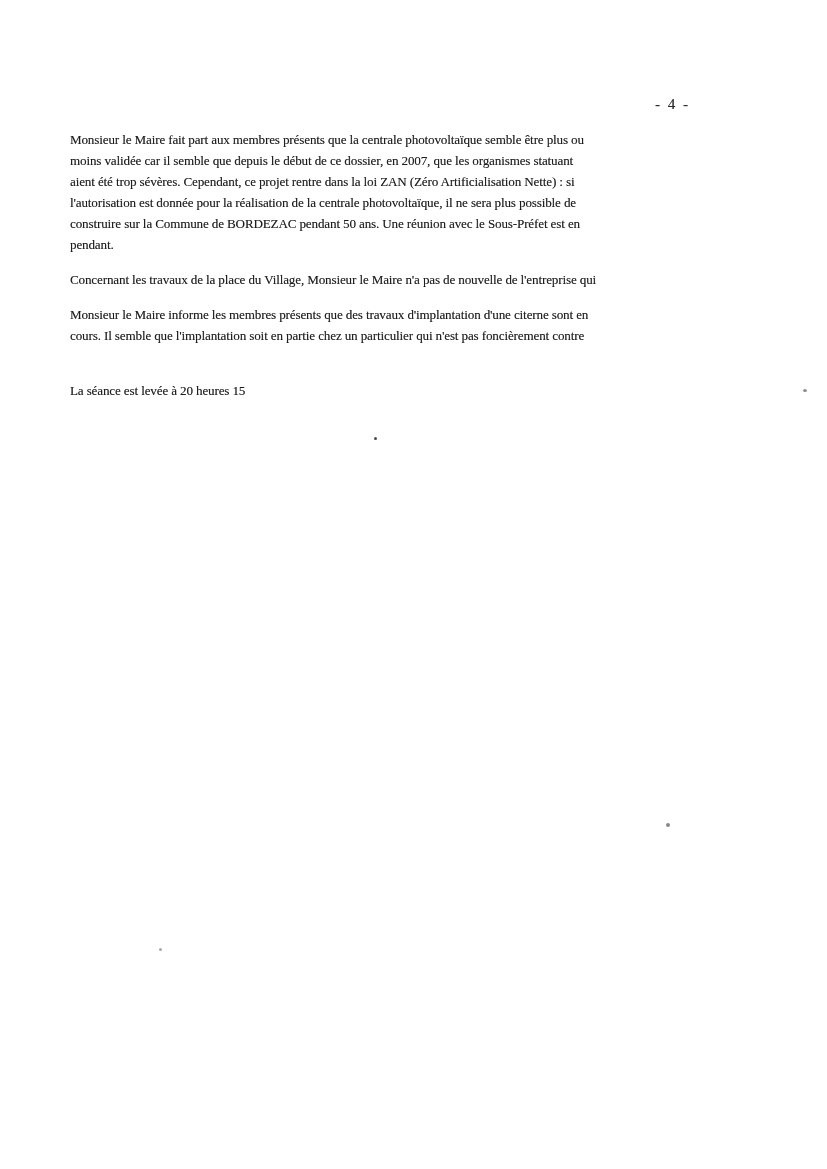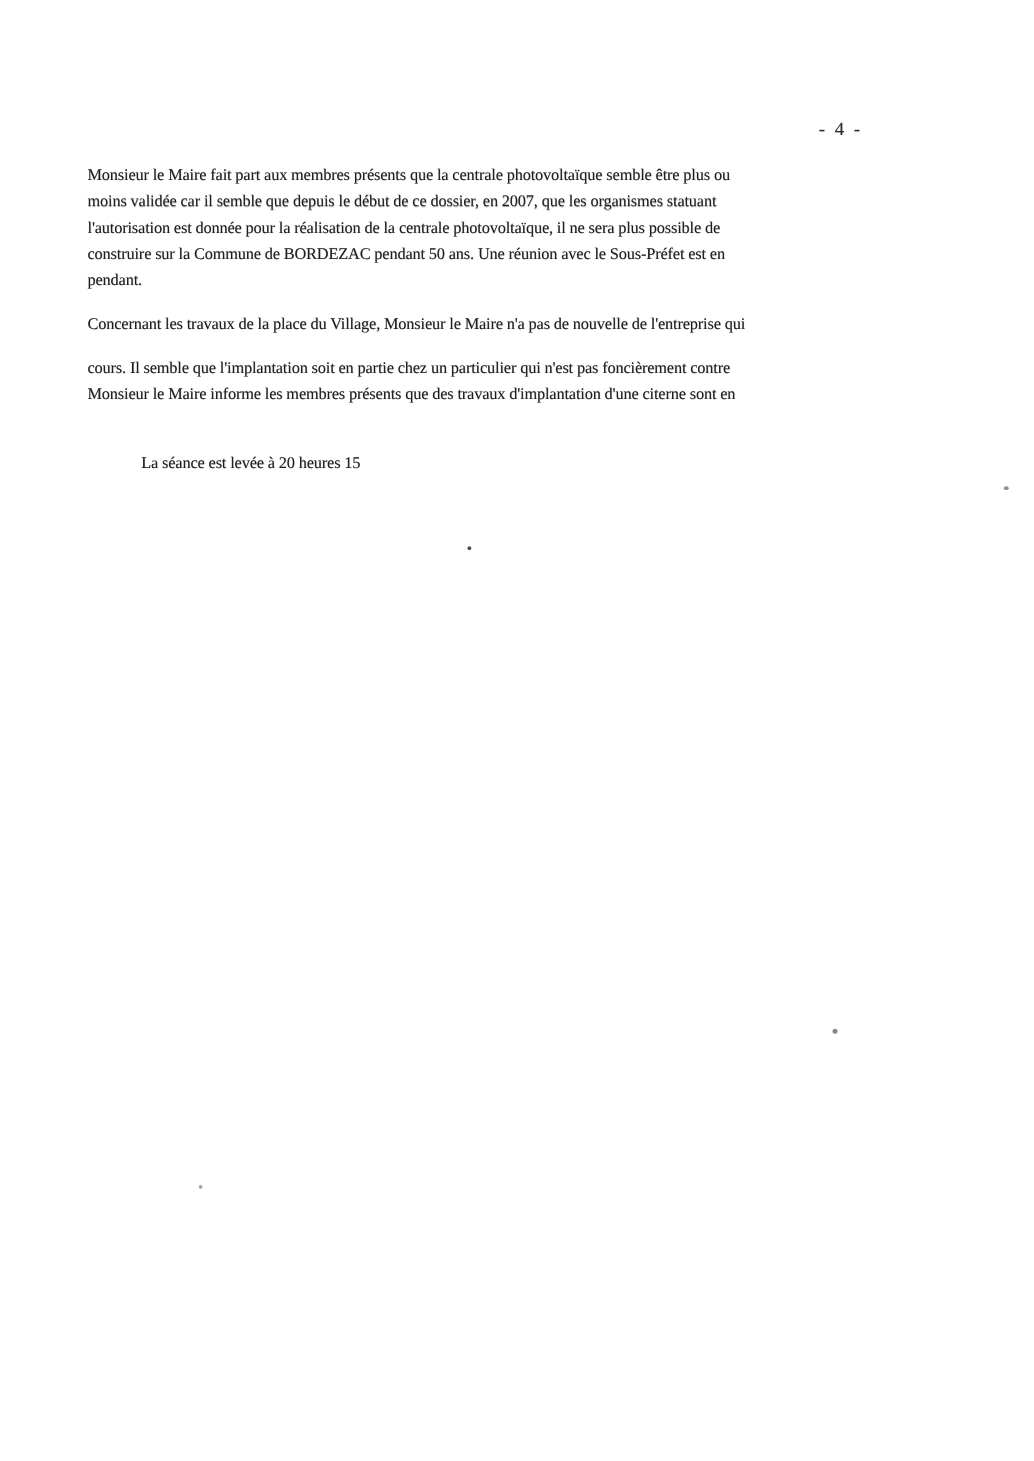--- a/index.html
+++ b/index.html
@@ -41,21 +41,20 @@
     margin: 0 0 14px 0;
     padding: 0;
   }
   .line {
     white-space: nowrap;
     height: 21px;
   }
   .closing {
     margin-top: 34px;
     white-space: nowrap;
-    margin-left: 43px;
   }
   .stray-dot {
     position: absolute;
     top: 437px;
     left: 374px;
     width: 3px;
     height: 3px;
     border-radius: 50%;
     background: #4a4a4a;
   }
@@ -73,32 +72,33 @@
 
 <div class="page">
 
   <div class="page-number txt">- 4 -</div>
 
   <div class="body-text">
 
     <div class="paragraph">
       <div class="line txt">Monsieur le Maire fait part aux membres présents que la centrale photovoltaïque semble être plus ou</div>
       <div class="line txt">moins validée car il semble que depuis le début de ce dossier, en 2007, que les organismes statuant</div>
+      <div class="line txt">aient été trop sévères. Cependant, ce projet rentre dans la loi ZAN (Zéro Artificialisation Nette) : si</div>
       <div class="line txt">l'autorisation est donnée pour la réalisation de la centrale photovoltaïque, il ne sera plus possible de</div>
       <div class="line txt">construire sur la Commune de BORDEZAC pendant 50 ans. Une réunion avec le Sous-Préfet est en</div>
       <div class="line txt">pendant.</div>
     </div>
 
     <div class="paragraph">
       <div class="line txt">Concernant les travaux de la place du Village, Monsieur le Maire n'a pas de nouvelle de l'entreprise qui</div>
     </div>
 
     <div class="paragraph">
+      <div class="line txt">Monsieur le Maire informe les membres présents que des travaux d'implantation d'une citerne sont en</div>
       <div class="line txt">cours. Il semble que l'implantation soit en partie chez un particulier qui n'est pas foncièrement contre</div>
-      <div class="line txt">Monsieur le Maire informe les membres présents que des travaux d'implantation d'une citerne sont en</div>
     </div>
 
     <div class="closing txt">La séance est levée à 20 heures 15</div>
 
   </div>
 
   <div class="stray-dot"></div>
   <div class="speck speck-1"></div>
   <div class="speck speck-2"></div>
   <div class="speck speck-3"></div>

